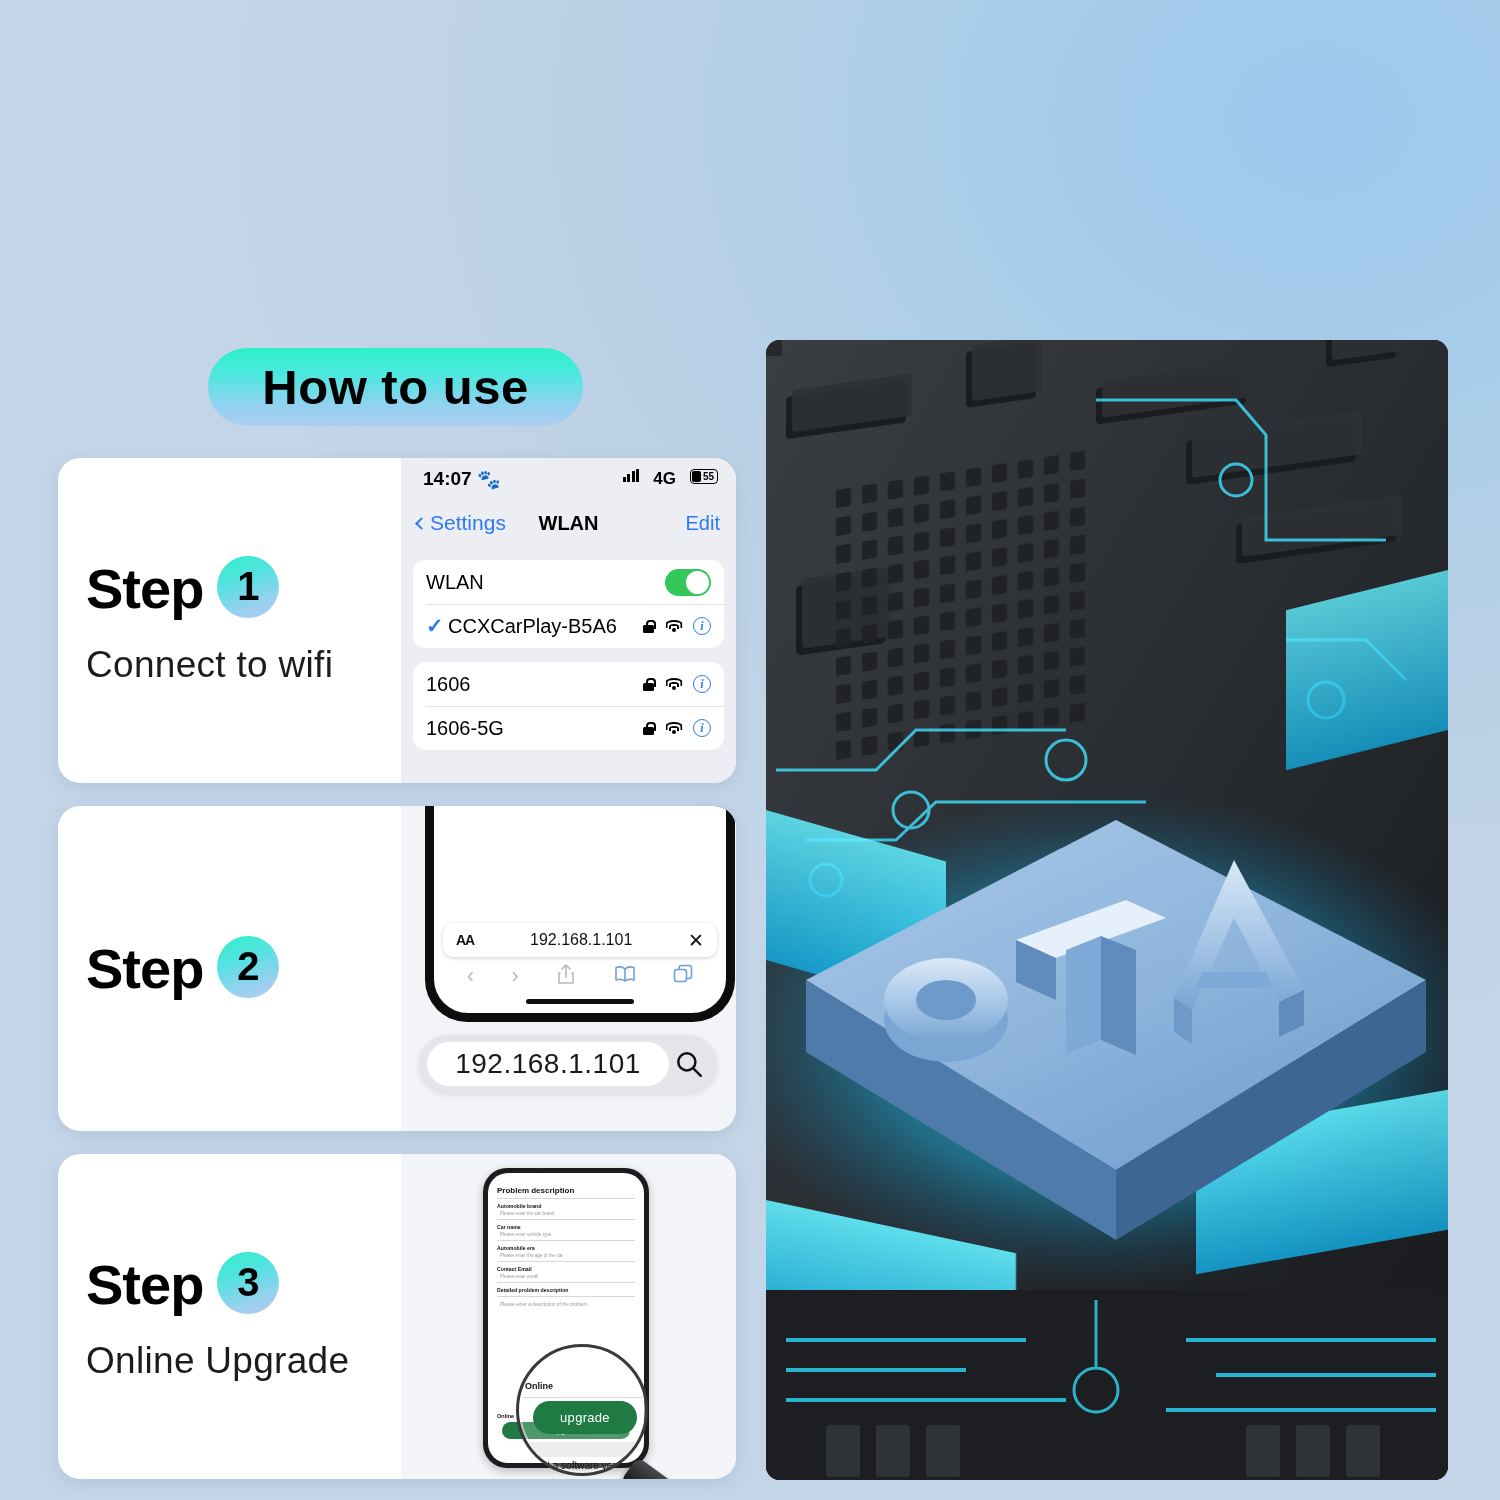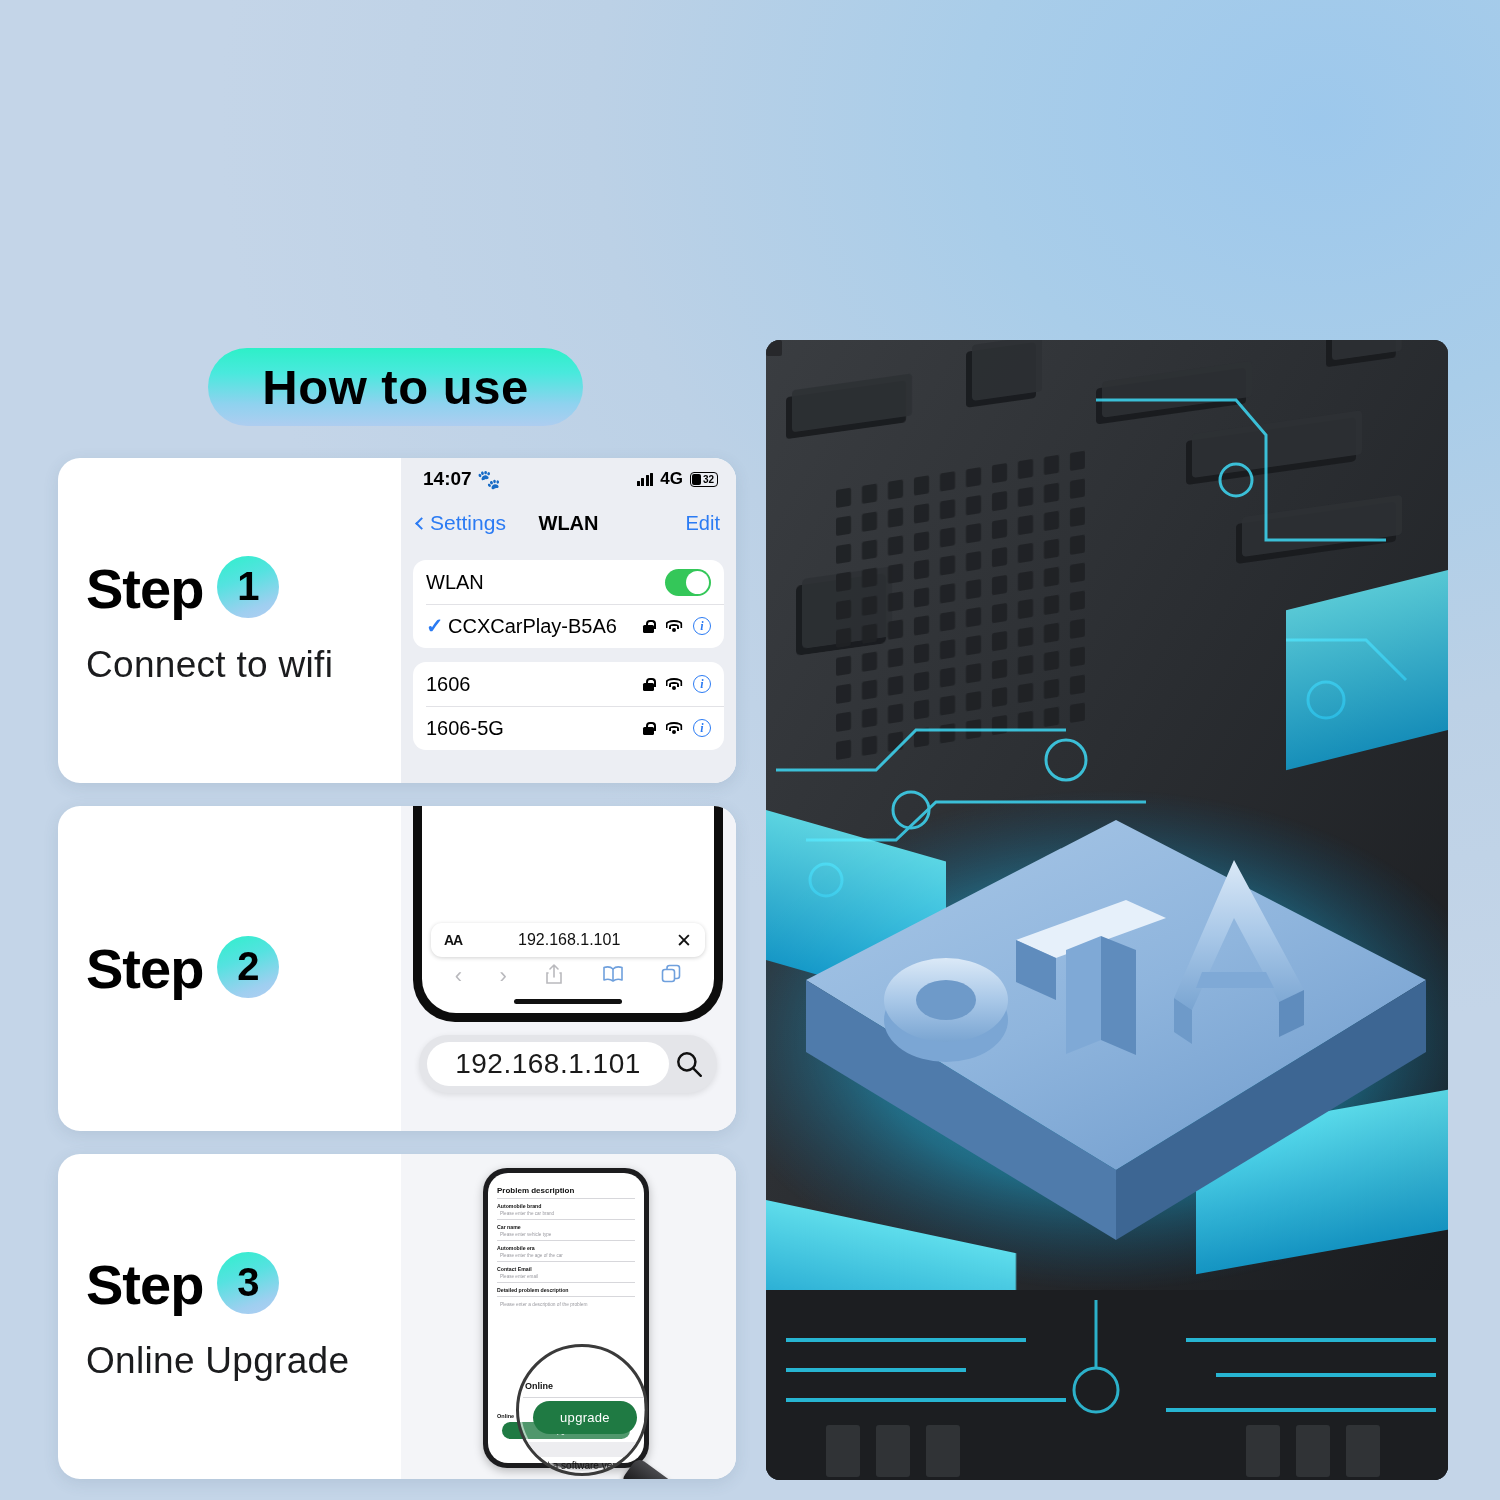--- a/index.html
+++ b/index.html
@@ -80,21 +80,21 @@
   .shot1 {
     position:absolute; right:0; top:0; width:335px; height:100%;
     background:#eceef3;
   }
   .statusbar {
     height: 42px; display:flex; align-items:center;
     justify-content:space-between; padding: 0 18px 0 22px;
     font-size: 19px; font-weight: 700; color:#000;
   }
   .sb-left { display:flex; align-items:center; gap:6px; }
-  .sb-right { display:flex; align-items:center; gap:7px; font-size:17px; }
+  .sb-right { display:flex; gap:14px; font-size:17px; }
   .sig { display:flex; align-items:flex-end; gap:1.5px; height:13px; }
   .sig i { display:block; width:3px; background:#000; border-radius:.5px; }
   .sig i:nth-child(1){height:5px}.sig i:nth-child(2){height:8px}
   .sig i:nth-child(3){height:11px}.sig i:nth-child(4){height:13px}
   .batt {
     border:1.5px solid #000; border-radius:4px; width:28px; height:15px;
     display:flex; align-items:center; justify-content:flex-end;
     font-size:10px; font-weight:700; position:relative; overflow:hidden;
   }
   .batt .fill { position:absolute; left:1px; top:1px; bottom:1px; width:9px; background:#000; border-radius:2px; }
@@ -129,21 +129,21 @@
   .wifi i:nth-child(2){width:10px;height:5px;top:4px;}
   .wifi i:nth-child(3){width:4px;height:4px;top:8px;border-radius:50%;background:#000;border:none;}
   .infoi { width:18px; height:18px; border-radius:50%; border:1.6px solid #2b7bf3; color:#2b7bf3;
            font-size:12px; font-style:italic; font-weight:600; display:flex; align-items:center; justify-content:center;
            font-family:"Liberation Serif", serif; }
   .grouphdr { font-size:14px; color:#7b7b80; padding:16px 14px 6px 22px; letter-spacing:.3px; }
 
   
   .shot2 { position:absolute; right:0; top:0; width:335px; height:100%; background:#f3f4f8; }
   .phone2 {
-    position:absolute; left:12px; top:-2px; width:310px; height:218px;
+    position:absolute; left:24px; top:-2px; width:310px; height:218px;
     background:#0d0d0d; border-radius:0 0 42px 42px; padding:0 9px 9px 9px;
   }
   .phone2-screen { background:#fff; width:100%; height:100%; border-radius:0 0 34px 34px;
                    position:relative; overflow:hidden; }
   .urlbar {
     position:absolute; left:9px; right:9px; bottom:56px; height:34px;
     background:#fff; border-radius:11px; box-shadow:0 1px 4px rgba(0,0,0,.18);
     display:flex; align-items:center; padding:0 13px; font-size:16px; color:#111;
   }
   .aa { font-size:14px; font-weight:600; letter-spacing:-1px; }
@@ -248,21 +248,21 @@
         <span class="sb-right">
           <span class="sig">
               <i></i>
               <i></i>
               <i></i>
               <i></i>
             </span>
           <span>4G</span>
           <span class="batt">
             <span class="fill"></span>
-            <span>32</span>
+            <span>55</span>
           </span>
         </span>
       </div>
 
       <div class="navbar">
         <span class="nav-back">
           <span class="chev"></span>
           <span>Settings</span>
         </span>
         <span class="nav-title">WLAN</span>

